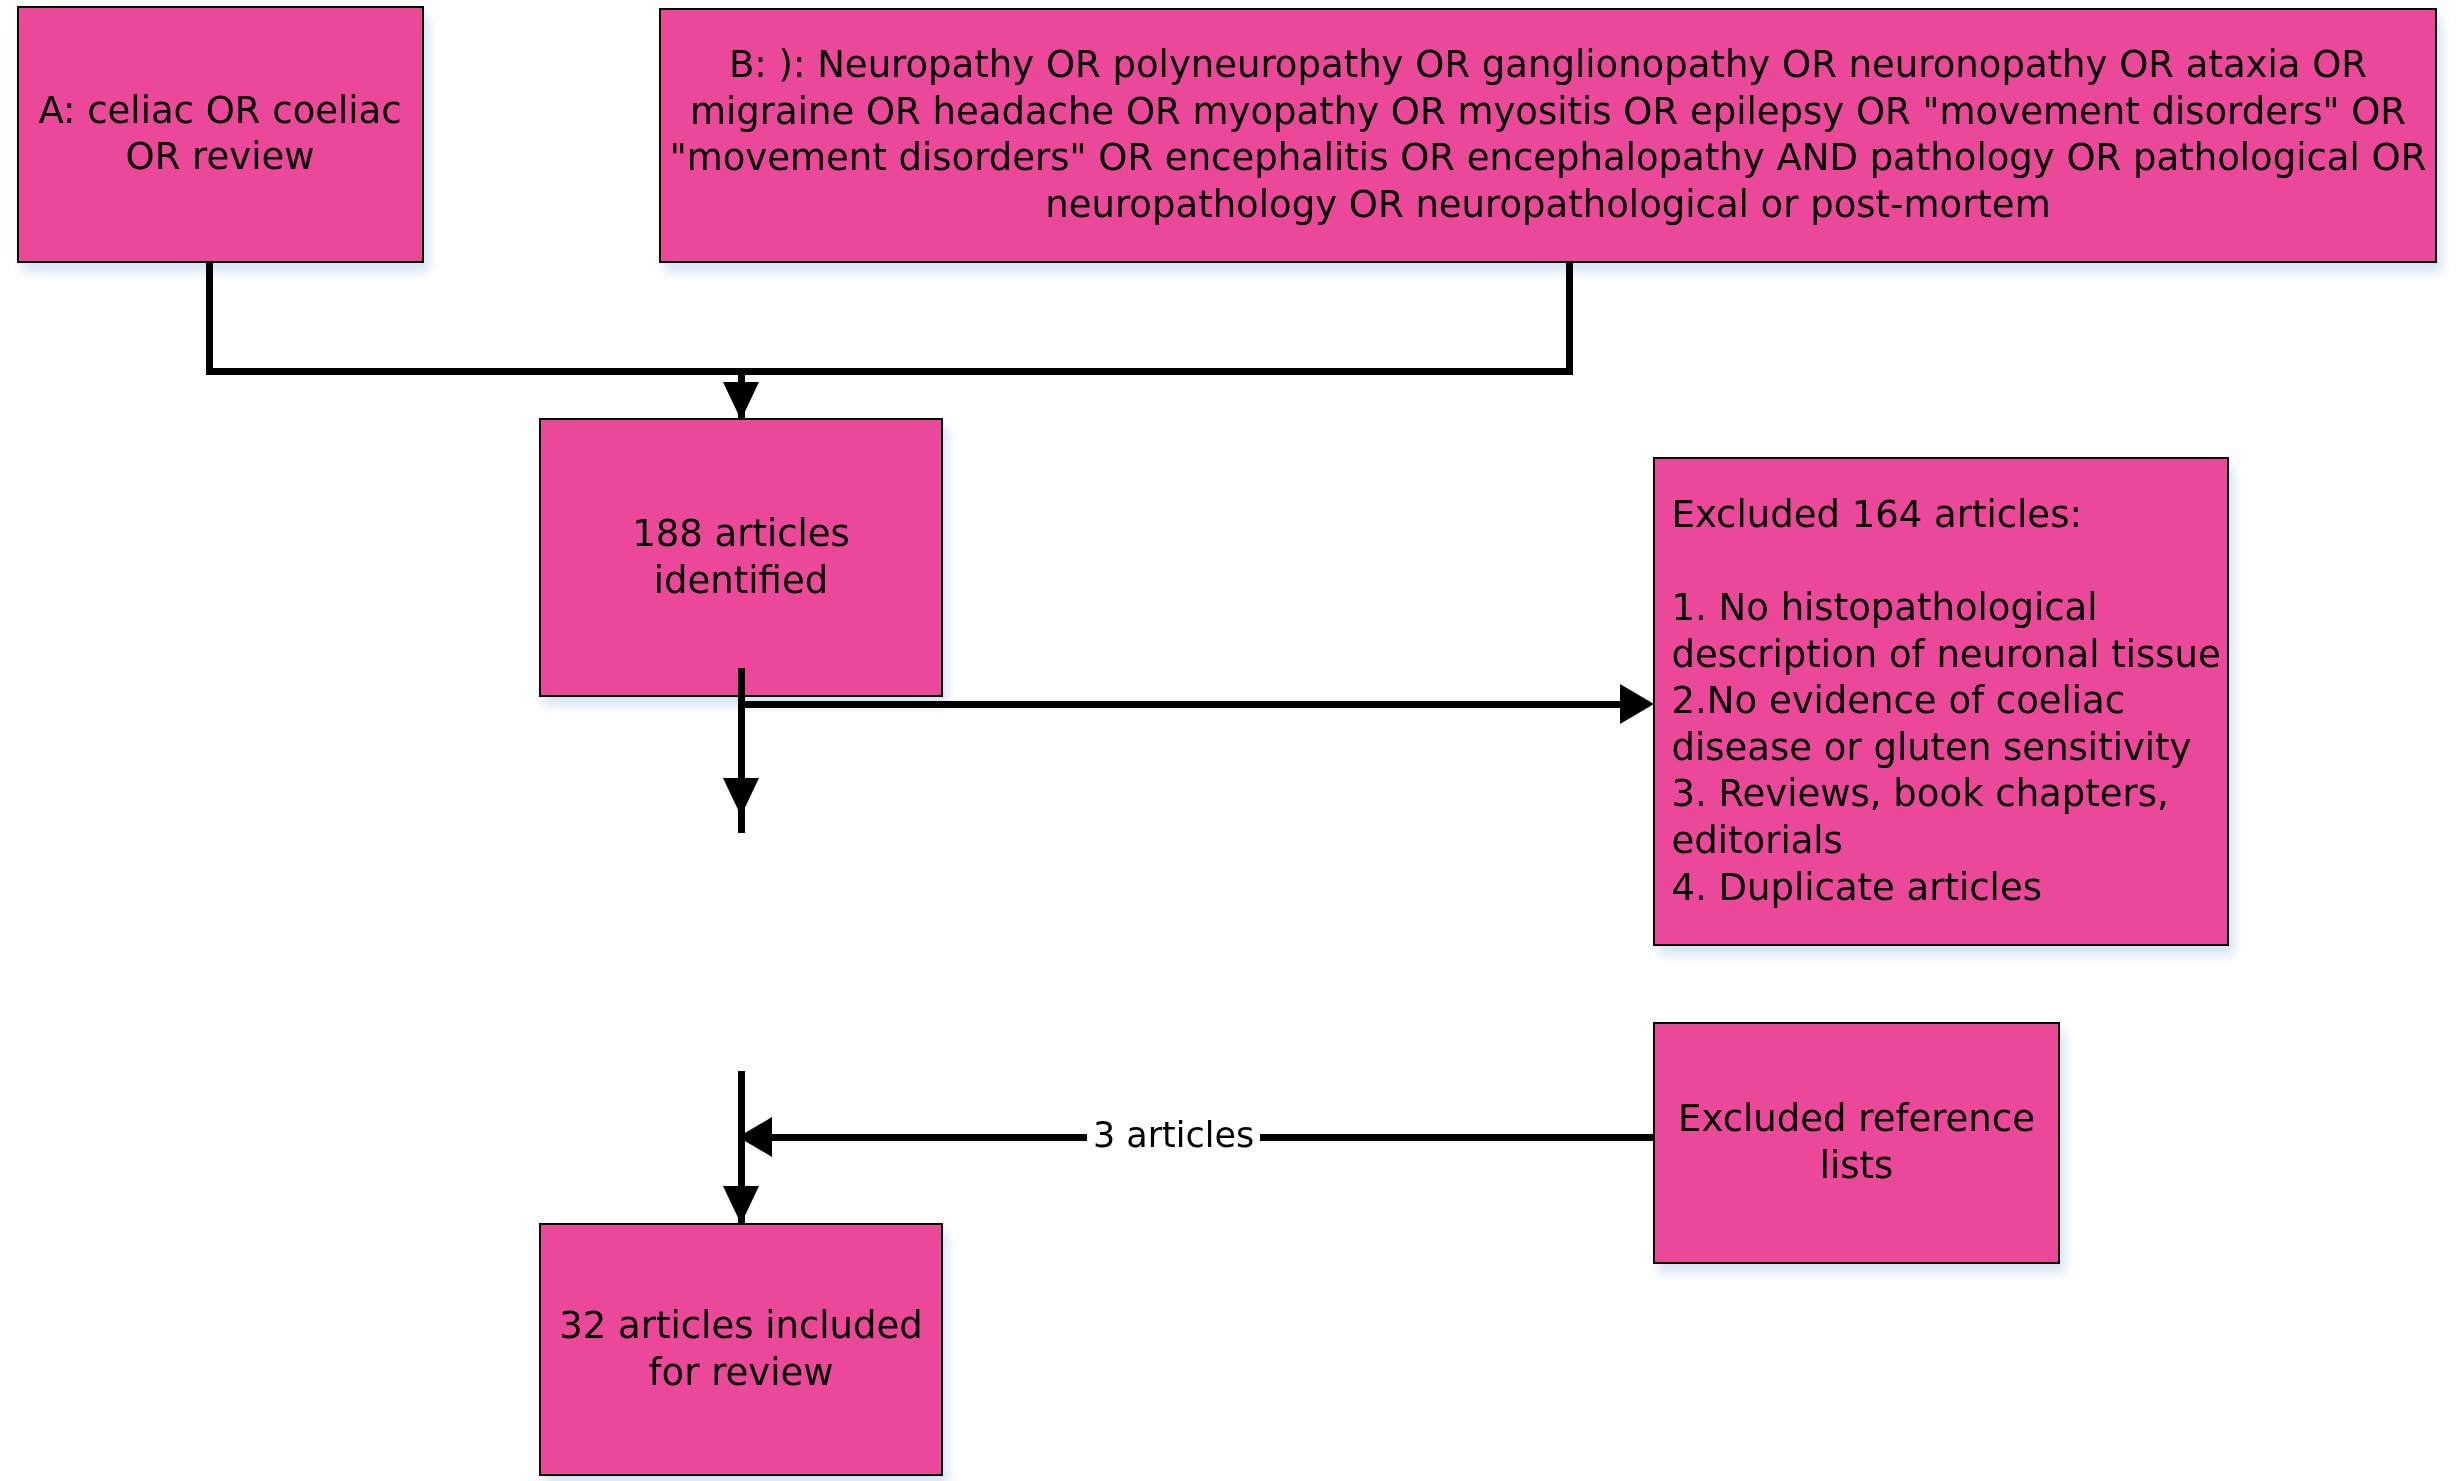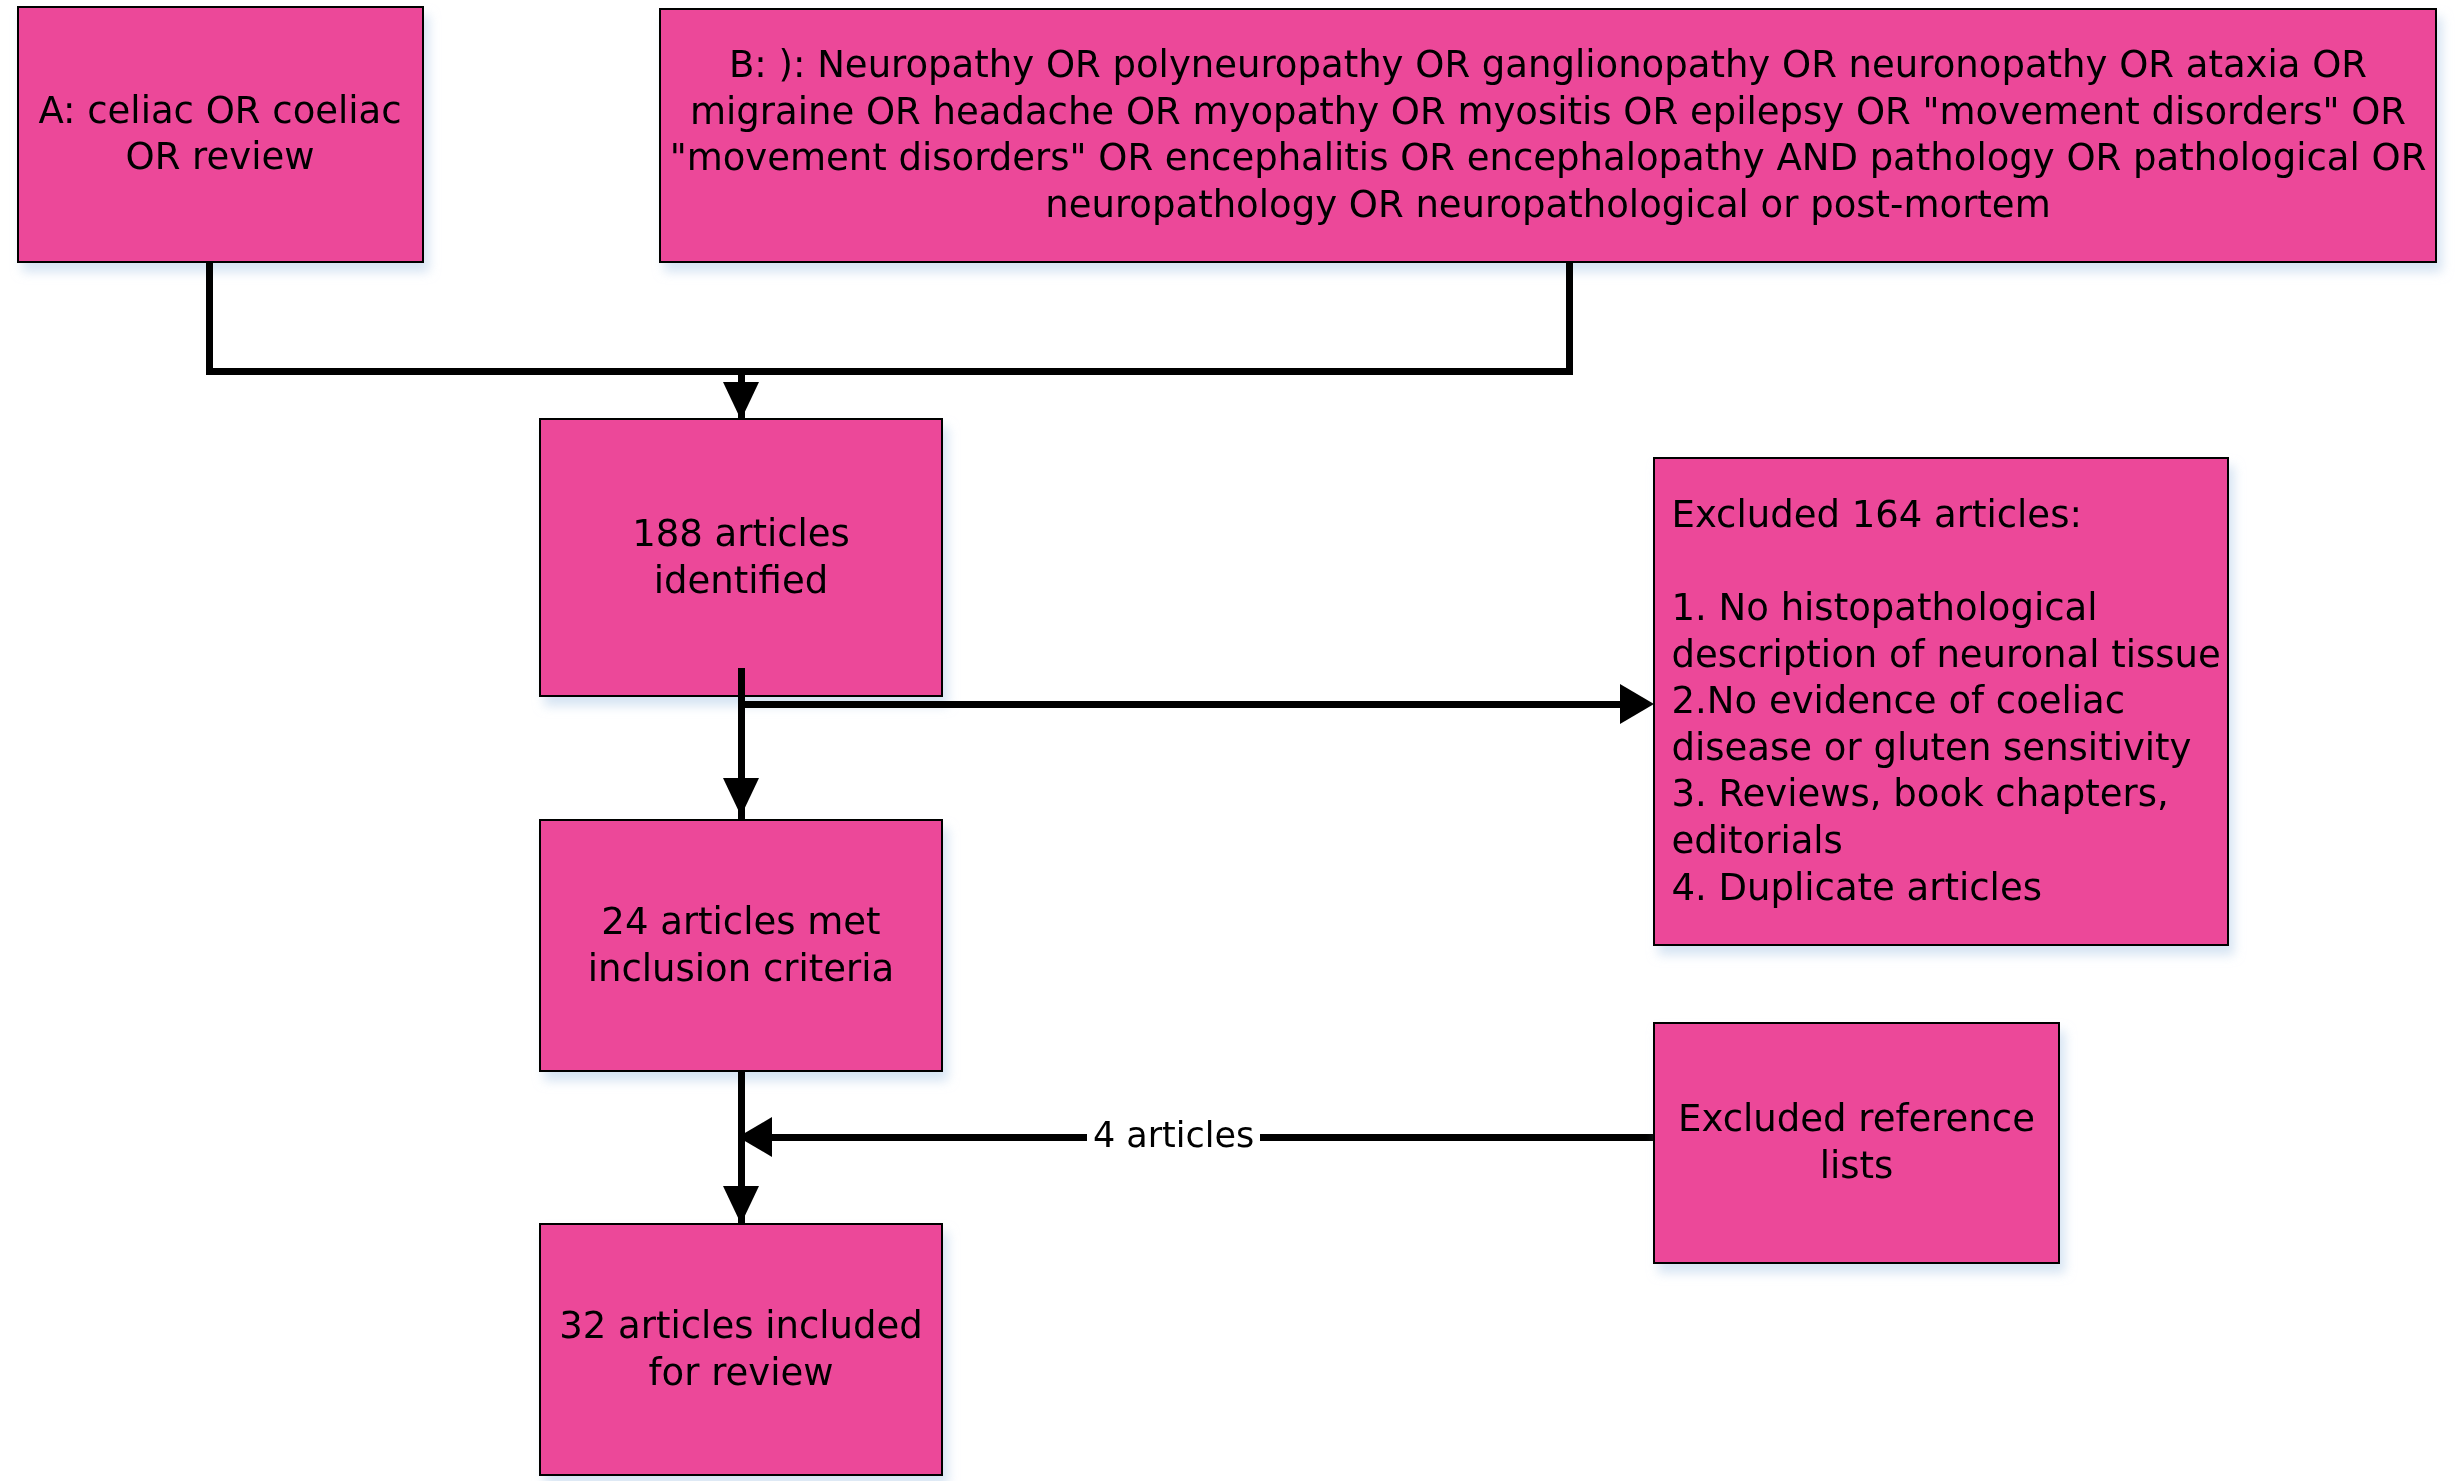--- a/index.html
+++ b/index.html
@@ -127,30 +127,27 @@
 
   <div class="box left" id="box-excl">
     <span class="txt">Excluded 164 articles:
 
 1. No histopathological description of neuronal tissue
 2.No evidence of coeliac disease or gluten sensitivity
 3. Reviews, book chapters, editorials
 4. Duplicate articles</span>
   </div>
 
-  <div class="box center" id="box-24">
-    <span class="txt">24 articles met inclusion criteria</span>
-  </div>
 
   <div class="conn vline" style="left:738px; top:1071px; height:162px;"></div>
   <div class="arrow-down" style="left:723px; top:1186px;"></div>
 
   <div class="conn hline" style="left:760px; top:1134px; width:896px;"></div>
   <div class="arrow-left" style="left:738px; top:1117px;"></div>
-  <div class="edge-label" style="left:1087px; top:1117px;">4 articles</div>
+  <div class="edge-label" style="left:1087px; top:1117px;">3 articles</div>
 
   <div class="box center" id="box-scan">
     <span class="txt">Excluded reference lists</span>
   </div>
 
   <div class="box center" id="box-32">
     <span class="txt">32 articles included for review</span>
   </div>
 
 </div>

